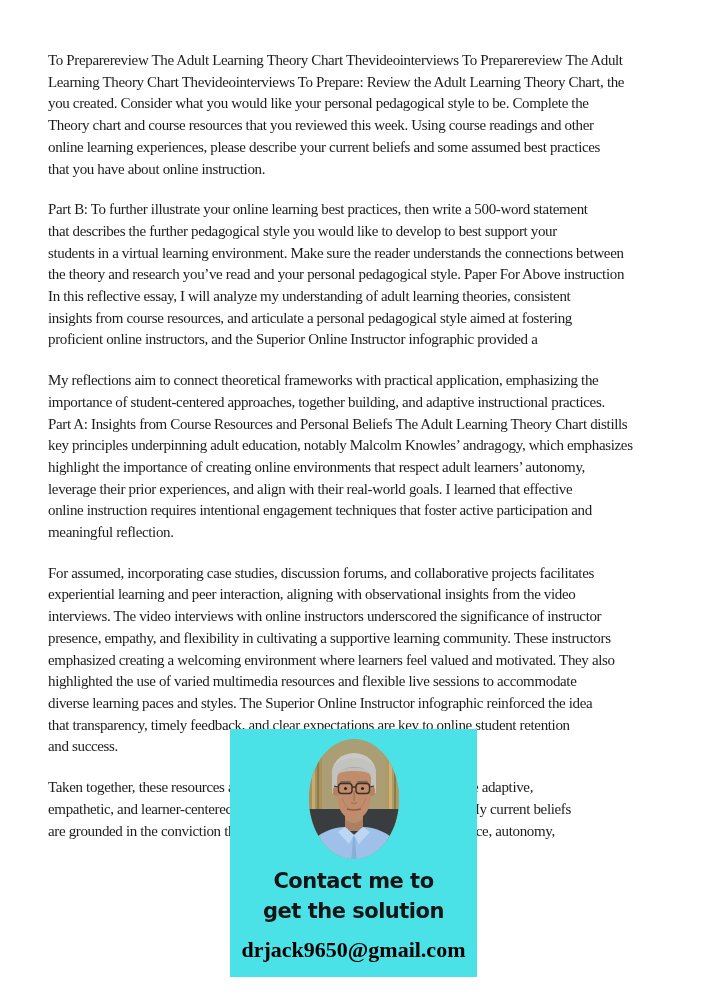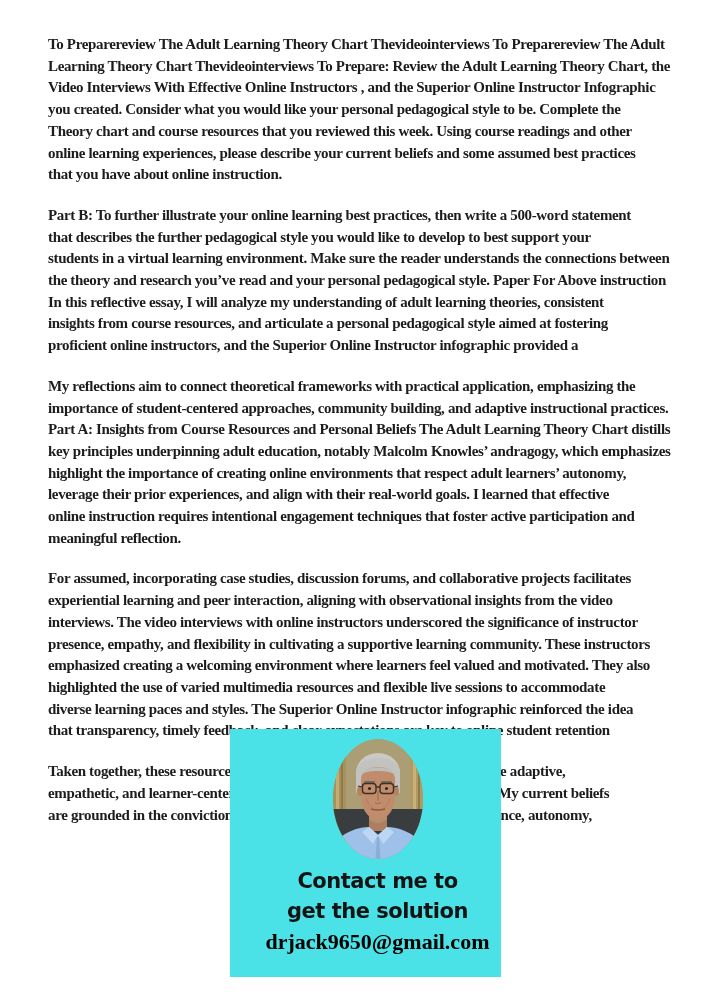--- a/index.html
+++ b/index.html
@@ -11,21 +11,21 @@
     font-family: "Liberation Serif", serif;
   }
   .doc-page {
     position: absolute; inset: 0;
     background: #ffffff;
   }
   .essay {
     position: absolute;
     left: 48px; top: 34px; right: 30px;
   }
-  .para { margin: 0 0 19px 0; font-weight: bold; }
+  .para { margin: 16px 0 19px 0; }
   .line {
     font-size: 15px;
     line-height: 21.7px;
     letter-spacing: -0.35px;
     white-space: nowrap;
     color: #1c1c1c;
   }
   .promo-card {
     position: absolute;
     left: 230px; top: 729px;
@@ -45,81 +45,81 @@
     margin-top: 7px;
     text-align: center;
     font-family: "DejaVu Sans", sans-serif;
     font-weight: bold;
     font-size: 21px;
     line-height: 30px;
     letter-spacing: -0.5px;
     color: #141414;
   }
   .promo-email {
-    margin-top: 3px;
+    margin-top: 11px;
     text-align: center;
     font-family: "Liberation Serif", serif;
     font-weight: bold;
     font-size: 22px;
     line-height: 26px;
     color: #000000;
   }
 </style>
 </head>
 <body>
 
 <div class="doc-page">
 
   <div class="essay" style="color: rgb(28, 28, 28);">
       <div class="para">
         <div class="line">To Preparereview The Adult Learning Theory Chart Thevideointerviews To Preparereview The Adult</div>
         <div class="line">Learning Theory Chart Thevideointerviews To Prepare: Review the Adult Learning Theory Chart, the</div>
-        <div class="line">Video Interviews With Effective Online Instructors , and the Superior Online Instructor Infographic</div>
         <div class="line">you created. Consider what you would like your personal pedagogical style to be. Complete the</div>
         <div class="line">Theory chart and course resources that you reviewed this week. Using course readings and other</div>
         <div class="line">online learning experiences, please describe your current beliefs and some assumed best practices</div>
         <div class="line">that you have about online instruction.</div>
       </div>
       <div class="para">
         <div class="line">Part B: To further illustrate your online learning best practices, then write a 500-word statement</div>
         <div class="line">that describes the further pedagogical style you would like to develop to best support your</div>
         <div class="line">students in a virtual learning environment. Make sure the reader understands the connections between</div>
         <div class="line">the theory and research you’ve read and your personal pedagogical style. Paper For Above instruction</div>
         <div class="line">In this reflective essay, I will analyze my understanding of adult learning theories, consistent</div>
         <div class="line">insights from course resources, and articulate a personal pedagogical style aimed at fostering</div>
         <div class="line">proficient online instructors, and the Superior Online Instructor infographic provided a</div>
       </div>
       <div class="para">
         <div class="line">My reflections aim to connect theoretical frameworks with practical application, emphasizing the</div>
-        <div class="line">importance of student-centered approaches, community building, and adaptive instructional practices.</div>
+        <div class="line">importance of student-centered approaches, together building, and adaptive instructional practices.</div>
         <div class="line">Part A: Insights from Course Resources and Personal Beliefs The Adult Learning Theory Chart distills</div>
         <div class="line">key principles underpinning adult education, notably Malcolm Knowles’ andragogy, which emphasizes</div>
         <div class="line">highlight the importance of creating online environments that respect adult learners’ autonomy,</div>
         <div class="line">leverage their prior experiences, and align with their real-world goals. I learned that effective</div>
         <div class="line">online instruction requires intentional engagement techniques that foster active participation and</div>
         <div class="line">meaningful reflection.</div>
       </div>
       <div class="para">
         <div class="line">For assumed, incorporating case studies, discussion forums, and collaborative projects facilitates</div>
         <div class="line">experiential learning and peer interaction, aligning with observational insights from the video</div>
         <div class="line">interviews. The video interviews with online instructors underscored the significance of instructor</div>
         <div class="line">presence, empathy, and flexibility in cultivating a supportive learning community. These instructors</div>
         <div class="line">emphasized creating a welcoming environment where learners feel valued and motivated. They also</div>
         <div class="line">highlighted the use of varied multimedia resources and flexible live sessions to accommodate</div>
         <div class="line">diverse learning paces and styles. The Superior Online Instructor infographic reinforced the idea</div>
         <div class="line">that transparency, timely feedback, and clear expectations are key to online student retention</div>
+        <div class="line">and success.</div>
       </div>
       <div class="para">
         <div class="line">Taken together, these resources affirm that effective online teaching must be adaptive,</div>
         <div class="line">empathetic, and learner-centered, grounded in consistent communication. My current beliefs</div>
         <div class="line">are grounded in the conviction that adult learners thrive when given relevance, autonomy,</div>
       </div>
     </div>
 
-  <div class="promo-card" style="background: rgb(74, 226, 230); padding-left: 24px;">
+  <div class="promo-card" style="background: rgb(74, 226, 230);">
     <div class="portrait">
       <svg viewBox="0 0 90 120" width="90" height="120">
         <defs>
           <clipPath id="ovalClip">
               <ellipse cx="45" cy="60" rx="45" ry="60"></ellipse>
             </clipPath>
         </defs>
         <g clip-path="url(#ovalClip)">
           <rect width="90" height="120" fill="#ab9d74"></rect>
           <rect x="0" y="0" width="13" height="120" fill="#a8915c"></rect>

